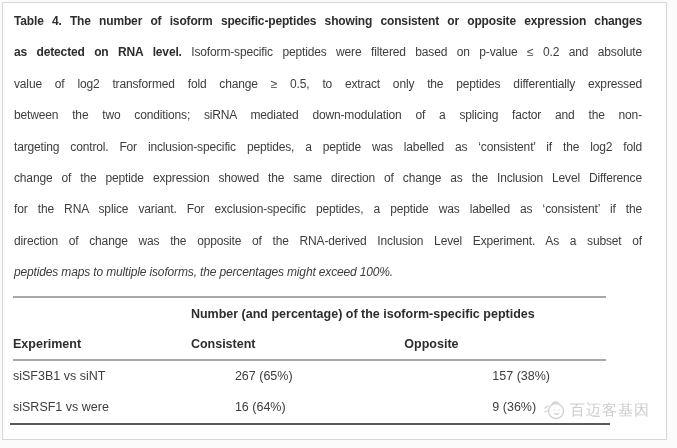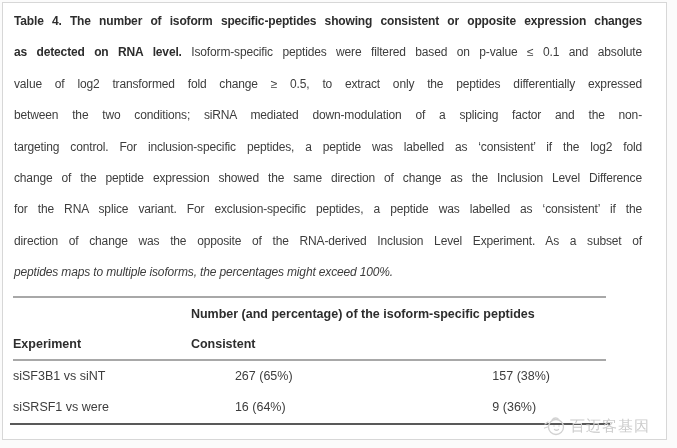--- a/index.html
+++ b/index.html
@@ -42,60 +42,61 @@
   .trow { display: grid; grid-template-columns: 30% 36% 34%; align-items: center; }
   .trow > div { text-align: left; }
   .span-row { display: grid; grid-template-columns: 30% 70%; align-items: center; height: 32px; }
   .span-row > div { }
   .head-row { height: 29px; }
   .data-row { height: 31px; gap: 44px; }
 
   
   .watermark {
     position: absolute;
-    left: 540px; top: 412px;
+    left: 540px; top: 396px;
     display: flex;
     align-items: center;
     gap: 3px;
     color: #cccccc;
     font-size: 15px;
     letter-spacing: 1px;
     user-select: none;
   }
   .wm-icon { flex: 0 0 auto; }
 </style>
 </head>
 <body>
 
 <div class="page">
 
   <div class="caption">
     <div class="cap-line"><span class="b">Table 4. The number of isoform specific-peptides showing consistent or opposite expression changes</span></div>
     <div class="cap-line"><span class="b">as detected on RNA level.</span>
-      <span>Isoform-specific peptides were filtered based on p-value ≤ 0.1 and absolute</span></div>
+      <span>Isoform-specific peptides were filtered based on p-value ≤ 0.2 and absolute</span></div>
     <div class="cap-line">value of log2 transformed fold change ≥ 0.5, to extract only the peptides differentially expressed</div>
     <div class="cap-line">between the two conditions; siRNA mediated down-modulation of a splicing factor and the non-</div>
     <div class="cap-line">targeting control. For inclusion-specific peptides, a peptide was labelled as ‘consistent’ if the log2 fold</div>
     <div class="cap-line">change of the peptide expression showed the same direction of change as the Inclusion Level Difference</div>
     <div class="cap-line">for the RNA splice variant. For exclusion-specific peptides, a peptide was labelled as ‘consistent’ if the</div>
     <div class="cap-line">direction of change was the opposite of the RNA-derived Inclusion Level Experiment. As a subset of</div>
     <div class="cap-line last">peptides maps to multiple isoforms, the percentages might exceed 100%.</div>
   </div>
 
   <div class="dtable">
     <div class="rule-light"></div>
 
     <div class="span-row">
       <div></div>
       <div class="b">Number (and percentage) of the isoform-specific peptides</div>
     </div>
 
     <div class="trow head-row">
       <div class="b">Experiment</div>
       <div class="b">Consistent</div>
+      <div class="b">Opposite</div>
     </div>
 
     <div class="rule-light"></div>
 
     <div class="trow data-row">
       <div>siSF3B1 vs siNT</div>
       <div>267 (65%)</div>
       <div>157 (38%)</div>
     </div>
 

